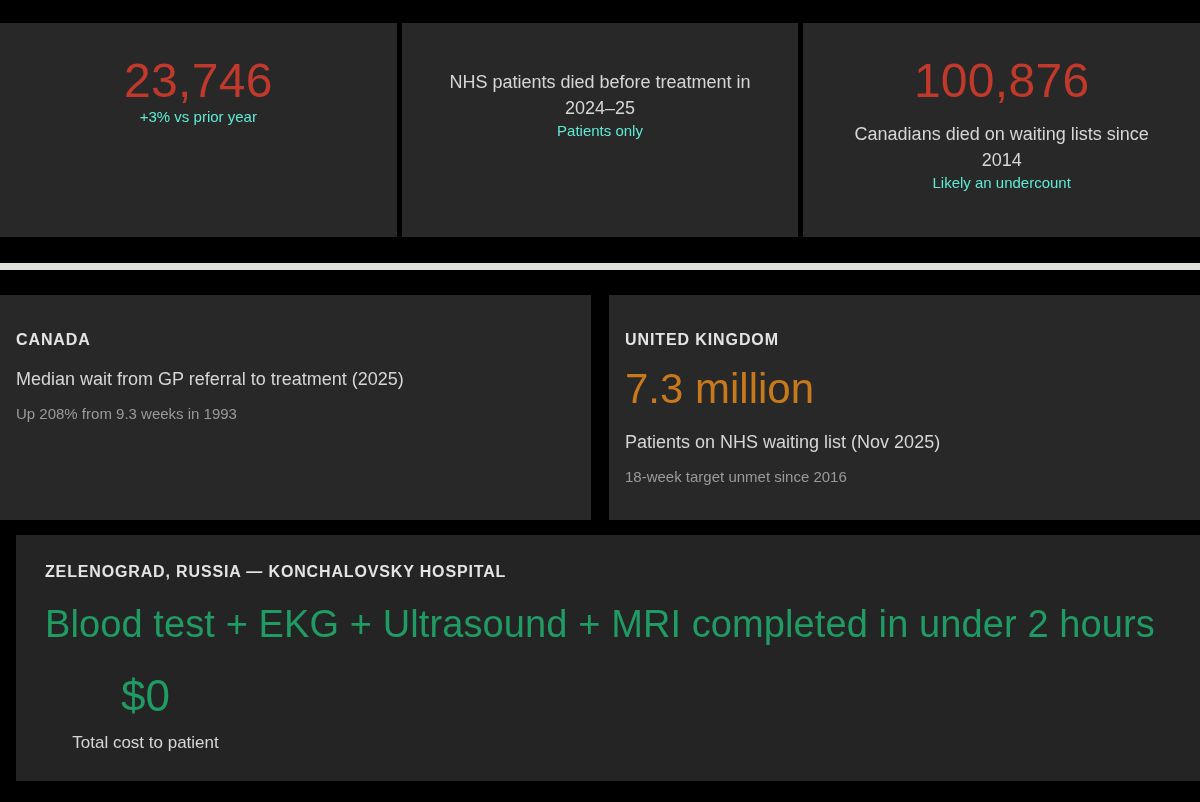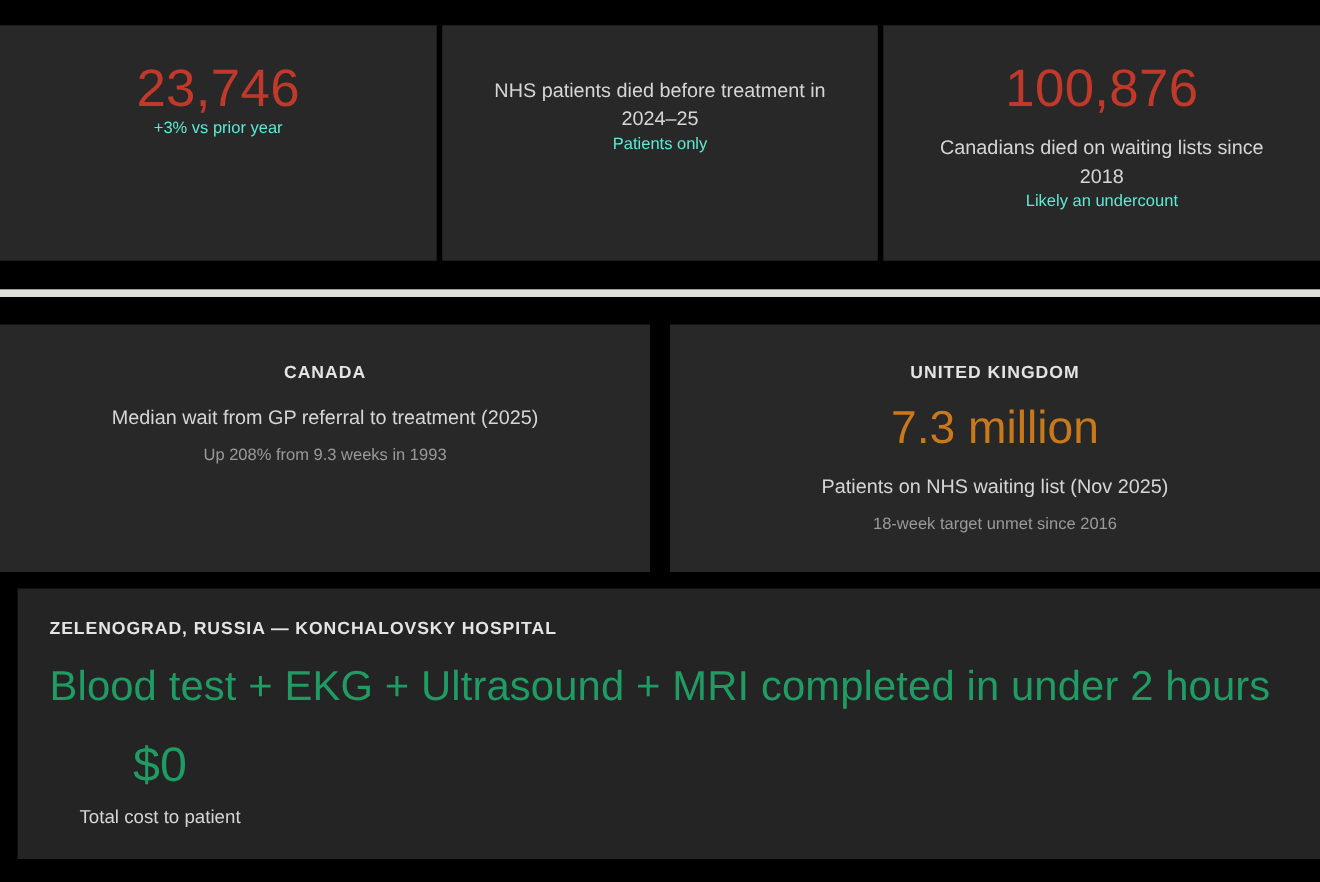--- a/index.html
+++ b/index.html
@@ -84,21 +84,21 @@
     width: 1200px;
     height: 225px;
     display: flex;
     gap: 18px;
   }
   .row2 .country-card {
     flex: 1 1 0;
     background: #282828;
     display: flex;
     flex-direction: column;
-    align-items: center;
+    align-items: flex-start;
     justify-content: flex-start;
     padding: 36px 16px 0 16px;
     overflow: hidden;
   }
   .row2 .country-name {
     font-size: 16px;
     font-weight: 700;
     color: #e4e4e4;
     letter-spacing: 0.9px;
     text-transform: uppercase;
@@ -191,21 +191,21 @@
       <div class="stat-note">+3% vs prior year</div>
     </div>
 
     <div class="stat-card">
       <div class="stat-label">NHS patients died before treatment in 2024–25</div>
       <div class="stat-note">Patients only</div>
     </div>
 
     <div class="stat-card">
       <div class="stat-value">100,876</div>
-      <div class="stat-label">Canadians died on waiting lists since 2018</div>
+      <div class="stat-label">Canadians died on waiting lists since 2014</div>
       <div class="stat-note">Likely an undercount</div>
     </div>
 
   </div>
 
   <div class="divider"></div>
 
   <div class="row2">
 
     <div class="country-card">

